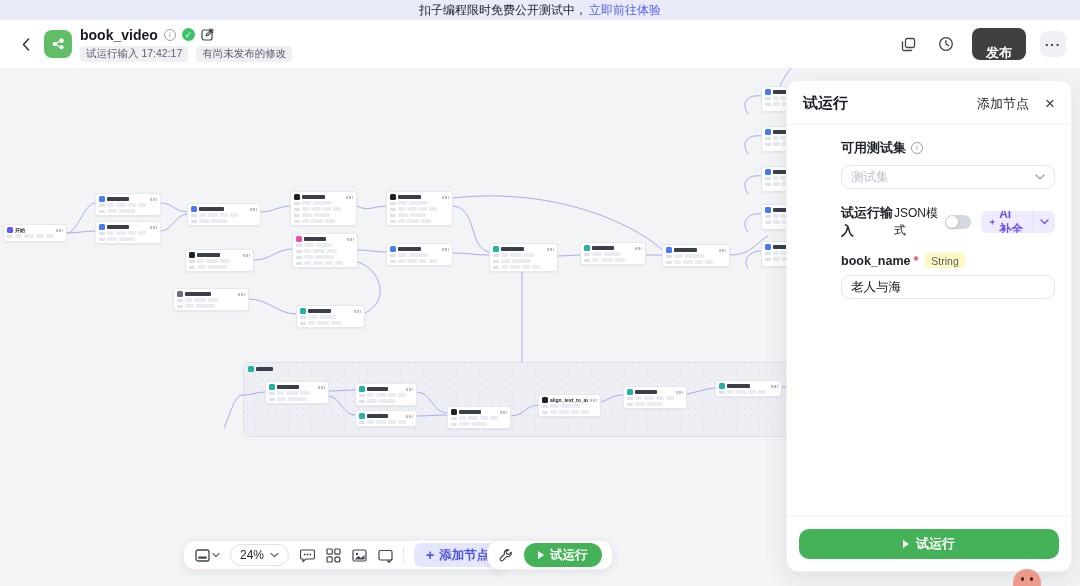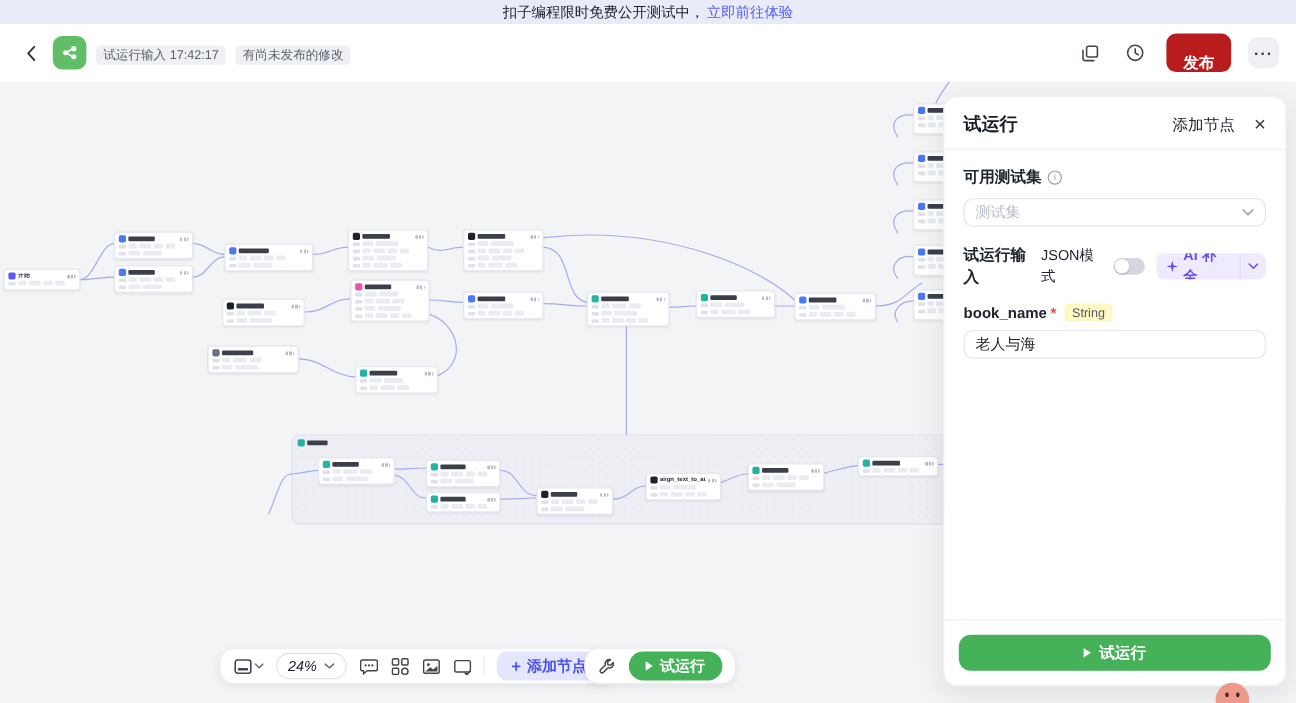--- a/index.html
+++ b/index.html
@@ -22,21 +22,21 @@
   .info-i { width:12px; height:12px; border:1px solid #9aa0ab; border-radius:50%; color:#9aa0ab;
     display:inline-flex; align-items:center; justify-content:center; font-size:8px; line-height:1; }
   .info-i::before { content:"i"; }
   .check-badge { width:13px; height:13px; border-radius:50%; background:#3cc268; color:#fff; font-size:9px;
     display:inline-flex; align-items:center; justify-content:center; }
   .check-badge::before { content:"\2713"; }
   .badge-row { display:flex; gap:8px; margin-top:3px; }
   .pill-badge { background:#eef0f4; color:#5a606c; font-size:10.5px; padding:1px 6px; border-radius:4px; white-space:nowrap; }
   .header-right { margin-left:auto; display:flex; align-items:center; gap:14px; }
   .hicon-btn { width:24px; height:24px; display:flex; align-items:center; justify-content:center; color:#41454d; cursor:pointer; }
-  .publish-btn { height:26px; padding:16px 14px; background:#b91c1c; color:#fff; border:none; border-radius:8px;
+  .publish-btn { height:26px; padding:16px 14px; background:#404040; color:#fff; border:none; border-radius:8px;
     font-size:13px; font-weight:600; cursor:pointer; font-family:inherit; }
   .more-btn { width:26px; height:26px; background:#eef0f4; border:none; border-radius:8px; color:#33373d;
     font-size:13px; font-weight:700; cursor:pointer; display:flex; align-items:center; justify-content:center; letter-spacing:1px; }
 
   
   .edge-layer { position:absolute; left:0; top:0; z-index:2; pointer-events:none; }
   .loop-box { position:absolute; background:rgba(233,236,243,.65); border:1px solid #dde1ea; border-radius:6px; z-index:1;
     background-image:radial-gradient(#d6dae4 0.6px, transparent 0.7px); background-size:7px 7px; }
   .loop-label { position:absolute; left:4px; top:3px; display:flex; align-items:center; gap:2px; }
   .loop-label .licon { width:6px; height:6px; border-radius:1.5px; background:#23b3a4; }
@@ -52,36 +52,36 @@
     background:linear-gradient(90deg,#b9bdc9 0 2px,transparent 2px 3px,#b9bdc9 3px 5px,transparent 5px 6px,#b9bdc9 6px 7px); }
   .nrow { display:flex; align-items:center; gap:2px; padding:0 3px; margin-bottom:2px; }
   .rlab { width:6px; height:3px; background:#dfe2ea; border-radius:1px; flex:none; }
   .rchip { height:4px; background:#e9ecf3; border-radius:1px; }
 
   
   .toolbar { position:absolute; top:540px; height:30px; background:#fff; border:1px solid #eef0f3; border-radius:12px;
     box-shadow:0 2px 8px rgba(20,24,40,.08); display:flex; align-items:center; gap:10px; padding:0 10px; z-index:15; }
   .tb-icon { width:16px; height:16px; display:flex; align-items:center; justify-content:center; color:#41454d; cursor:pointer; flex:none; }
   .zoom-pill { height:22px; border:1px solid #dfe2e8; border-radius:12px; display:flex; align-items:center; gap:6px;
-    padding:0 9px; font-size:12px; color:#20242c; cursor:pointer;font-style:italic; }
+    padding:0 9px; font-size:12px; color:#20242c; cursor:pointer; }
   .tb-divider { width:1px; height:16px; background:#e7e9ee; }
   .add-node-btn { height:24px; background:#e3e6fc; color:#4d53e8; border:none; border-radius:8px; padding:0 12px;
     font-size:12.5px; font-weight:600; display:flex; align-items:center; gap:5px; cursor:pointer; font-family:inherit; }
   .run-btn-sm { height:24px; background:#45b158; color:#fff; border:none; border-radius:12px; padding:0 14px;
     font-size:12.5px; font-weight:600; display:flex; align-items:center; gap:6px; cursor:pointer; font-family:inherit; }
   .play-tri { width:0; height:0; border-left:6px solid #fff; border-top:4px solid transparent; border-bottom:4px solid transparent; }
 
   
   .panel { position:absolute; left:786px; top:80px; width:286px; height:492px; background:#fff; border:1px solid #f0f1f4;
     border-radius:12px; box-shadow:0 6px 24px rgba(31,35,41,.10); z-index:30; display:flex; flex-direction:column; }
   .panel-head { display:flex; align-items:center; padding:13px 16px 11px; border-bottom:1px solid #f0f1f4; }
   .panel-title { font-size:15px; font-weight:700; color:#171b26; }
   .logs-link { margin-left:auto; font-size:13px; font-weight:500; color:#20242c; cursor:pointer; }
   .close-x { margin-left:16px; font-size:17px; color:#33373d; cursor:pointer; line-height:1; }
-  .panel-body { padding:14px 16px 0; flex:1; }
+  .panel-body { padding:14px 16px 0; flex:1;margin-left:38px; }
   .plabel-row { display:flex; align-items:center; gap:5px; }
   .plabel { font-size:13px; font-weight:600; color:#20242c; }
   .pselect { margin-top:8px; height:24px; border:1px solid #e4e7ee; border-radius:8px; display:flex; align-items:center;
     padding:0 9px; cursor:pointer; }
   .pselect .ph { font-size:12.5px; color:#b9bdc8; }
   .pselect .chev { margin-left:auto; color:#9aa0ab; display:flex; }
   .input-head { margin-top:15px; display:flex; align-items:center; }
   .json-label { margin-left:auto; font-size:12px; color:#20242c; }
   .toggle { width:26px; height:14px; background:#d4d7e0; border-radius:7px; margin-left:5px; position:relative; cursor:pointer; flex:none; }
   .toggle .knob { position:absolute; left:1px; top:1px; width:12px; height:12px; border-radius:50%; background:#fff; box-shadow:0 1px 2px rgba(0,0,0,.2); }
@@ -676,20 +676,29 @@
   </div>
   <div class="app-icon">
     <svg class="ic" width="16" height="16" viewBox="0 0 16 16">
       <path d="M5 8 L11 4.5 M5 8 L11 11.5" stroke="#fff" stroke-width="1.4"></path>
       <circle cx="4.7" cy="8" r="2.1" fill="#fff"></circle>
         <rect x="9.4" y="2.6" width="4.2" height="4.2" rx="1.4" fill="#fff"></rect>
         <rect x="9.4" y="9.2" width="4.2" height="4.2" rx="2.1" fill="#fff"></rect>
     </svg>
   </div>
   <div class="title-block">
+    <div class="title-row">
+      <span class="app-title">book_video</span>
+      <span class="info-i"></span>
+      <span class="check-badge"></span>
+      <svg class="ic" width="13" height="13" viewBox="0 0 13 13">
+          <rect x="1" y="2" width="10" height="10" rx="2" fill="none" stroke="#41454d" stroke-width="1.2"></rect>
+          <path d="M8.5 1.2 L11.8 4.5 M11 0.8 L5.6 6.2 L5.2 7.8 L6.8 7.4 L12.2 2" fill="none" stroke="#41454d" stroke-width="1.1" stroke-linecap="round"></path>
+        </svg>
+    </div>
     <div class="badge-row">
       <span class="pill-badge">试运行输入 17:42:17</span>
       <span class="pill-badge">有尚未发布的修改</span>
     </div>
   </div>
   <div class="header-right">
     <div class="hicon-btn">
       <svg class="ic" width="15" height="15" viewBox="0 0 15 15">
           <rect x="4.5" y="1.5" width="9" height="9" rx="1.5" fill="none" stroke="#41454d" stroke-width="1.3"></rect>
           <path d="M10.5 13.5 H3 a1.5 1.5 0 0 1 -1.5 -1.5 V4.8" fill="none" stroke="#41454d" stroke-width="1.3" stroke-linecap="round"></path>

